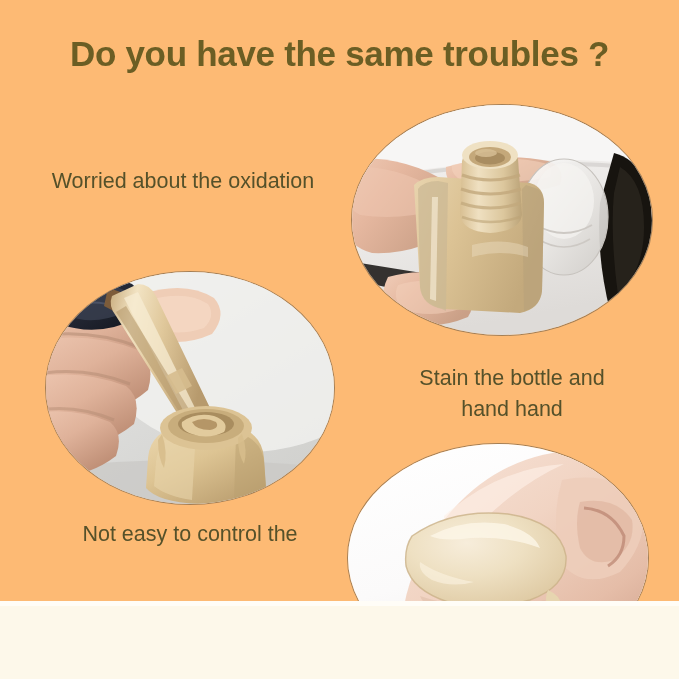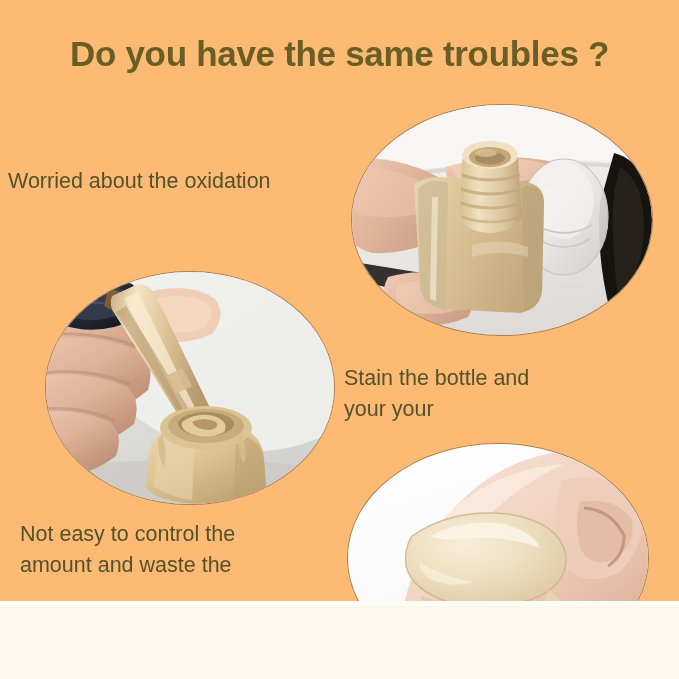--- a/index.html
+++ b/index.html
@@ -43,28 +43,29 @@
     color: #6b5e24;
     white-space: nowrap;
   }
 
   
   .caption {
     position: absolute;
     color: #55512a;
     font-size: 21.5px;
     line-height: 1.45;
+    text-align: center;
   }
   #caption-oxidation {
     left: 8px;
     top: 166px;
     width: 350px;
   }
   #caption-stain {
-    left: 344px;
+    left: 352px;
     top: 363px;
     width: 320px;
   }
   #caption-waste {
     left: 20px;
     top: 519px;
     width: 340px;
   }
 
   
@@ -261,21 +262,21 @@
       <path d="M136,150 Q150,140 168,144 Q184,150 178,160 Q162,168 146,162 Q134,158 136,150 Z" fill="#e2cb9d"></path>
       <path d="M146,150 Q158,144 170,150 Q174,156 164,158 Q150,158 146,150 Z" fill="#b59667"></path>
 
       <path d="M116,162 Q122,180 118,196 Q112,186 112,168 Z" fill="#d7bd8c" opacity="0.9"></path>
       <path d="M196,162 Q202,178 198,192 Q192,182 192,166 Z" fill="#d7bd8c" opacity="0.85"></path>
     </svg>
   </div>
 
   <div class="caption" id="caption-stain">
     <div>Stain the bottle and</div>
-    <div>your your</div>
+    <div>hand hand</div>
   </div>
 
   <div class="photo" id="photo-hand-blob">
     <svg viewBox="0 0 300 228" preserveAspectRatio="none">
       <defs>
         <linearGradient id="bg3" x1="0" y1="0" x2="0.4" y2="1">
           <stop offset="0%" stop-color="#ffffff"></stop>
           <stop offset="60%" stop-color="#fbfafa"></stop>
           <stop offset="100%" stop-color="#f1efee"></stop>
         </linearGradient>
@@ -318,17 +319,16 @@
       <path d="M72,118 Q92,132 126,138 Q104,144 84,136 Q70,128 72,118 Z" fill="#fbf1de" opacity="0.65"></path>
 
       <path d="M200,146 Q214,152 214,166 Q206,172 200,164 Q196,154 200,146 Z" fill="#e7d5b0"></path>
 
       <path d="M72,152 Q130,172 198,156 Q160,174 104,170 Q76,164 72,152 Z" fill="#d9b7a1" opacity="0.45"></path>
     </svg>
   </div>
 
   <div class="caption" id="caption-waste">
     <div>Not easy to control the</div>
-    <div>amount and waste the</div>
   </div>
 
   <div class="bottom-strip"></div>
 </div>
 
 </body></html>

